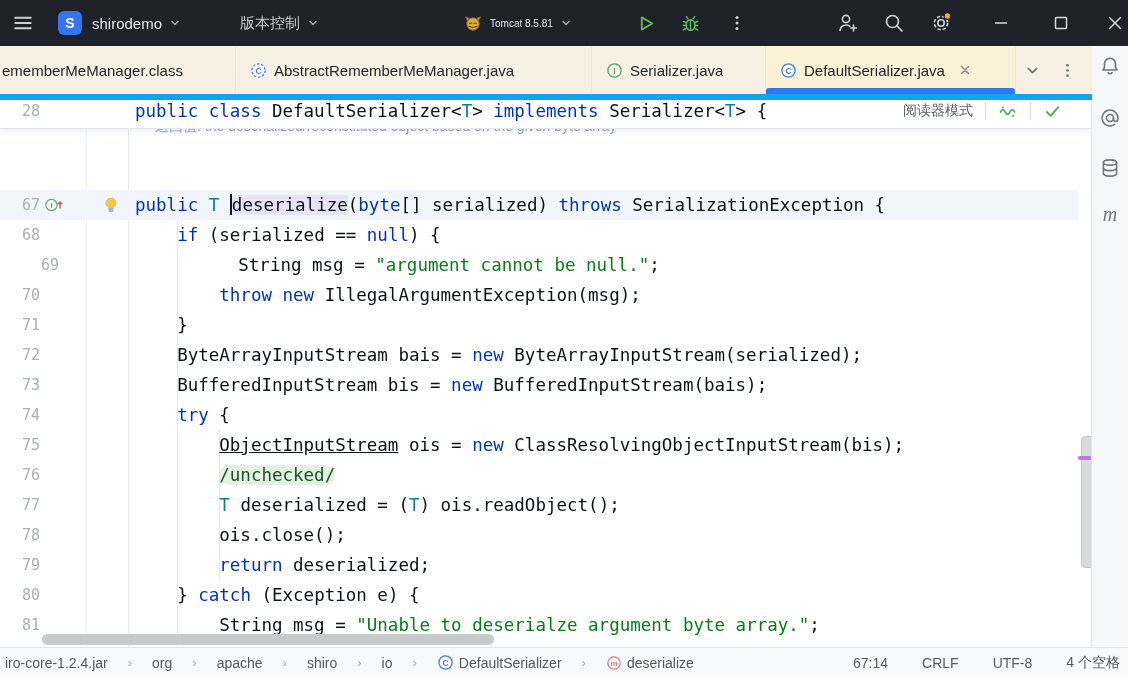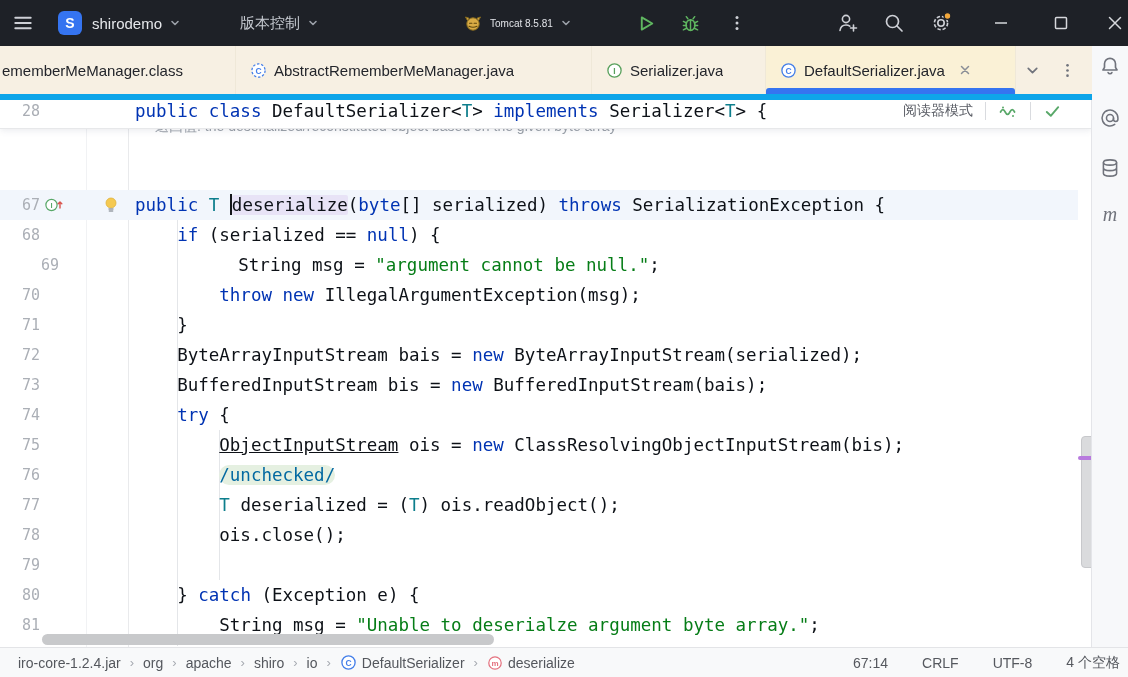--- a/index.html
+++ b/index.html
@@ -83,34 +83,34 @@
   .cline .ctext{position:absolute;left:135px;top:0;line-height:30px;}
   .gicon{position:absolute;top:3px;width:20px;height:24px;display:flex;align-items:center;}
   .gi-ovr{left:44px;} .gi-bulb{left:102px;}
 
   .tok-kw{color:#0033b3;}
   .tok-str{color:#067d17;}
   .tok-type{color:#0d7e8c;}
   .tok-plain{color:#0d1117;}
   .tok-link{color:#0d1117;text-decoration:underline;}
   .tok-hl{background:#e8e3f6;border-radius:2px;}
-  .tok-cmt{color:#0369a1;background:#e5f0e1;border-radius:10px;}
+  .tok-cmt{color:#14532d;background:#e5f0e1;border-radius:10px;}
   .caret{display:inline-block;width:0;border-left:2px solid #15171b;height:21px;vertical-align:-4px;}
 
   
   .vsb{position:absolute;left:1081px;top:342px;width:12px;height:130px;background:#dadbdd;
        border:1px solid #c7c8cb;border-radius:4px;z-index:8;}
   .vsb-mark{position:absolute;left:1078px;top:362px;width:17px;height:4px;background:#b87ade;border-radius:2px;z-index:9;}
   .hsb{position:absolute;left:42px;bottom:2px;width:452px;height:11px;background:#c8c9cb;border-radius:6px;z-index:8;}
 
   
   .statusbar{position:absolute;bottom:0;left:0;width:1128px;height:30px;background:#f8f9fa;
              border-top:1px solid #e3e4e7;display:flex;align-items:center;font-size:14px;
              color:#54575d;z-index:40;box-sizing:border-box;}
-  .crumbs{display:flex;align-items:center;gap:9px;padding-left:18px;}
+  .crumbs{display:flex;align-items:center;gap:20px;padding-left:5px;}
   .crumb{display:flex;align-items:center;gap:5px;}
   .crumb-sep{color:#a7abb2;font-size:13px;}
   .sb-right{margin-left:auto;display:flex;align-items:center;gap:34px;padding-right:8px;color:#55585e;}
 </style>
 </head>
 <body>
 
 <div class="root">
 
   <div class="titlebar">
@@ -342,20 +342,21 @@
         <div class="cline" style="top: 300px;">
           <span class="lnum mono">77</span>
           <span class="ctext code-text">        <span class="tok-type">T</span><span class="tok-plain"> deserialized = (</span><span class="tok-type">T</span><span class="tok-plain">) ois.readObject();</span></span>
         </div>
         <div class="cline" style="top: 330px;">
           <span class="lnum mono">78</span>
           <span class="ctext code-text">        <span class="tok-plain">ois.close();</span></span>
         </div>
         <div class="cline" style="top: 360px;">
           <span class="lnum mono">79</span>
+          <span class="ctext code-text">        <span class="tok-kw">return</span><span class="tok-plain"> deserialized;</span></span>
         </div>
         <div class="cline" style="top: 390px;">
           <span class="lnum mono">80</span>
           <span class="ctext code-text">    <span class="tok-plain">} </span><span class="tok-kw">catch</span><span class="tok-plain"> (Exception e) {</span></span>
         </div>
         <div class="cline" style="top: 420px;">
           <span class="lnum mono">81</span>
           <span class="ctext code-text">        <span class="tok-plain">String msg = </span><span class="tok-str">"Unable to deserialze argument byte array."</span><span class="tok-plain">;</span></span>
         </div>
       </div>

